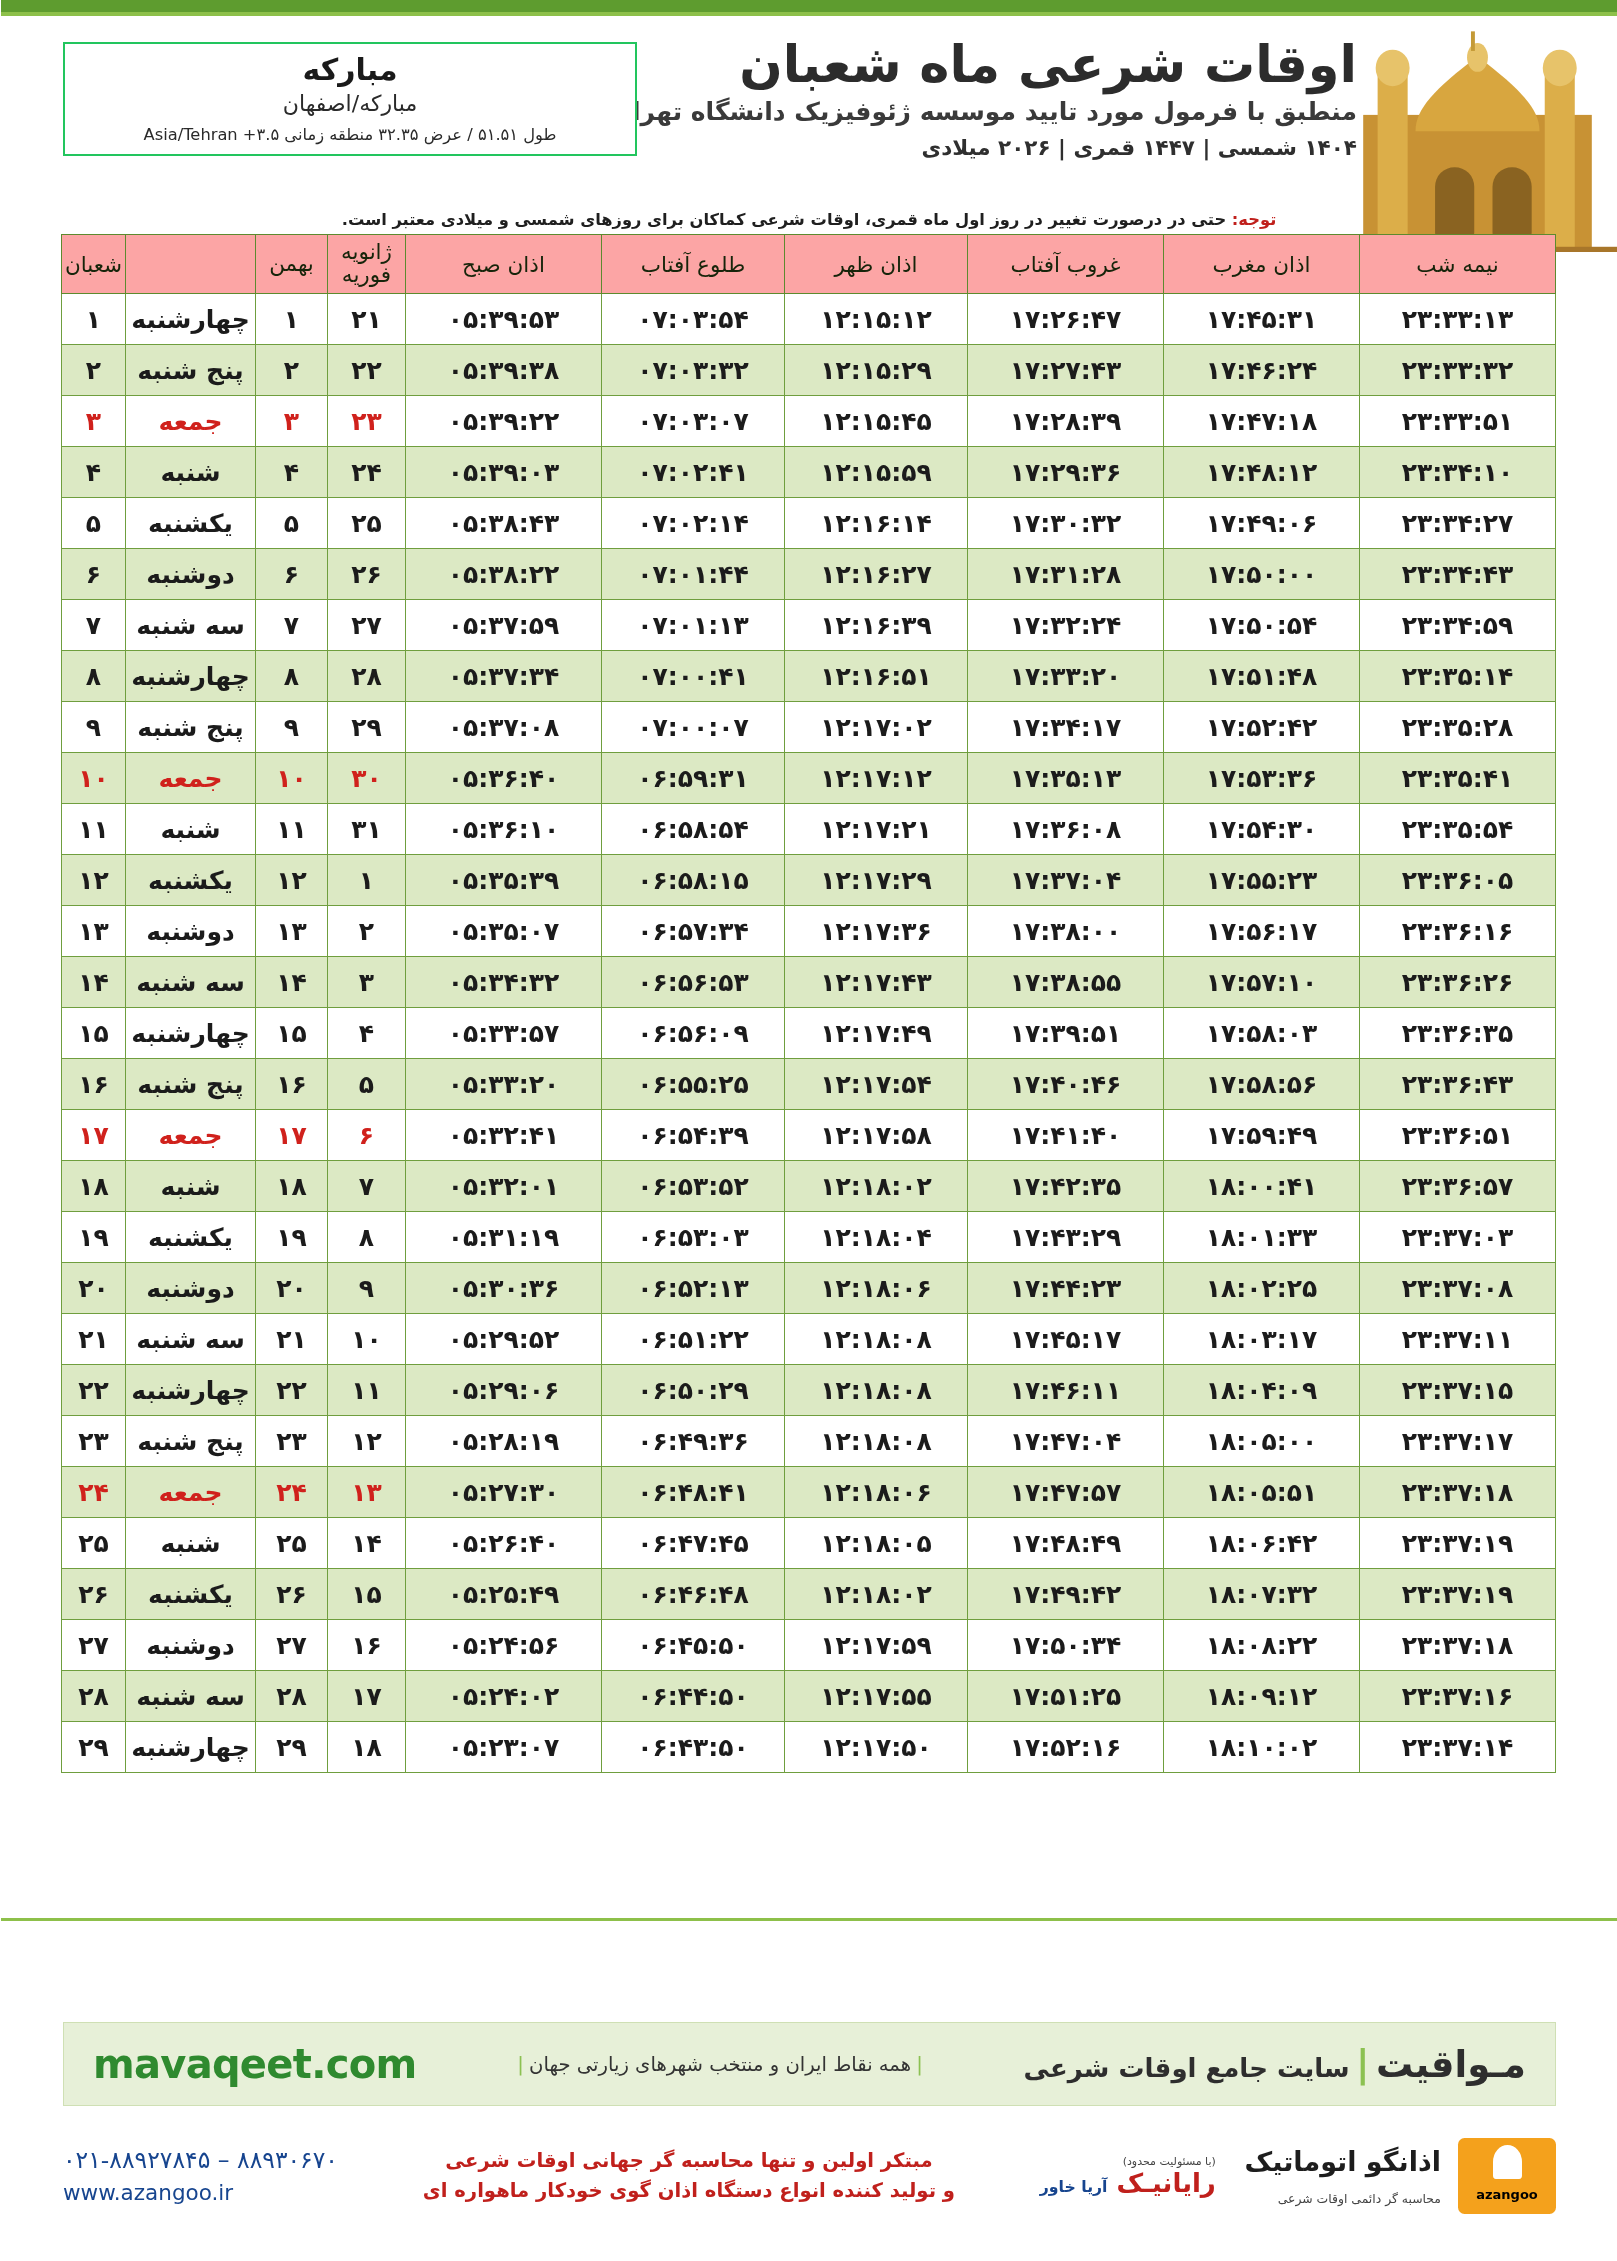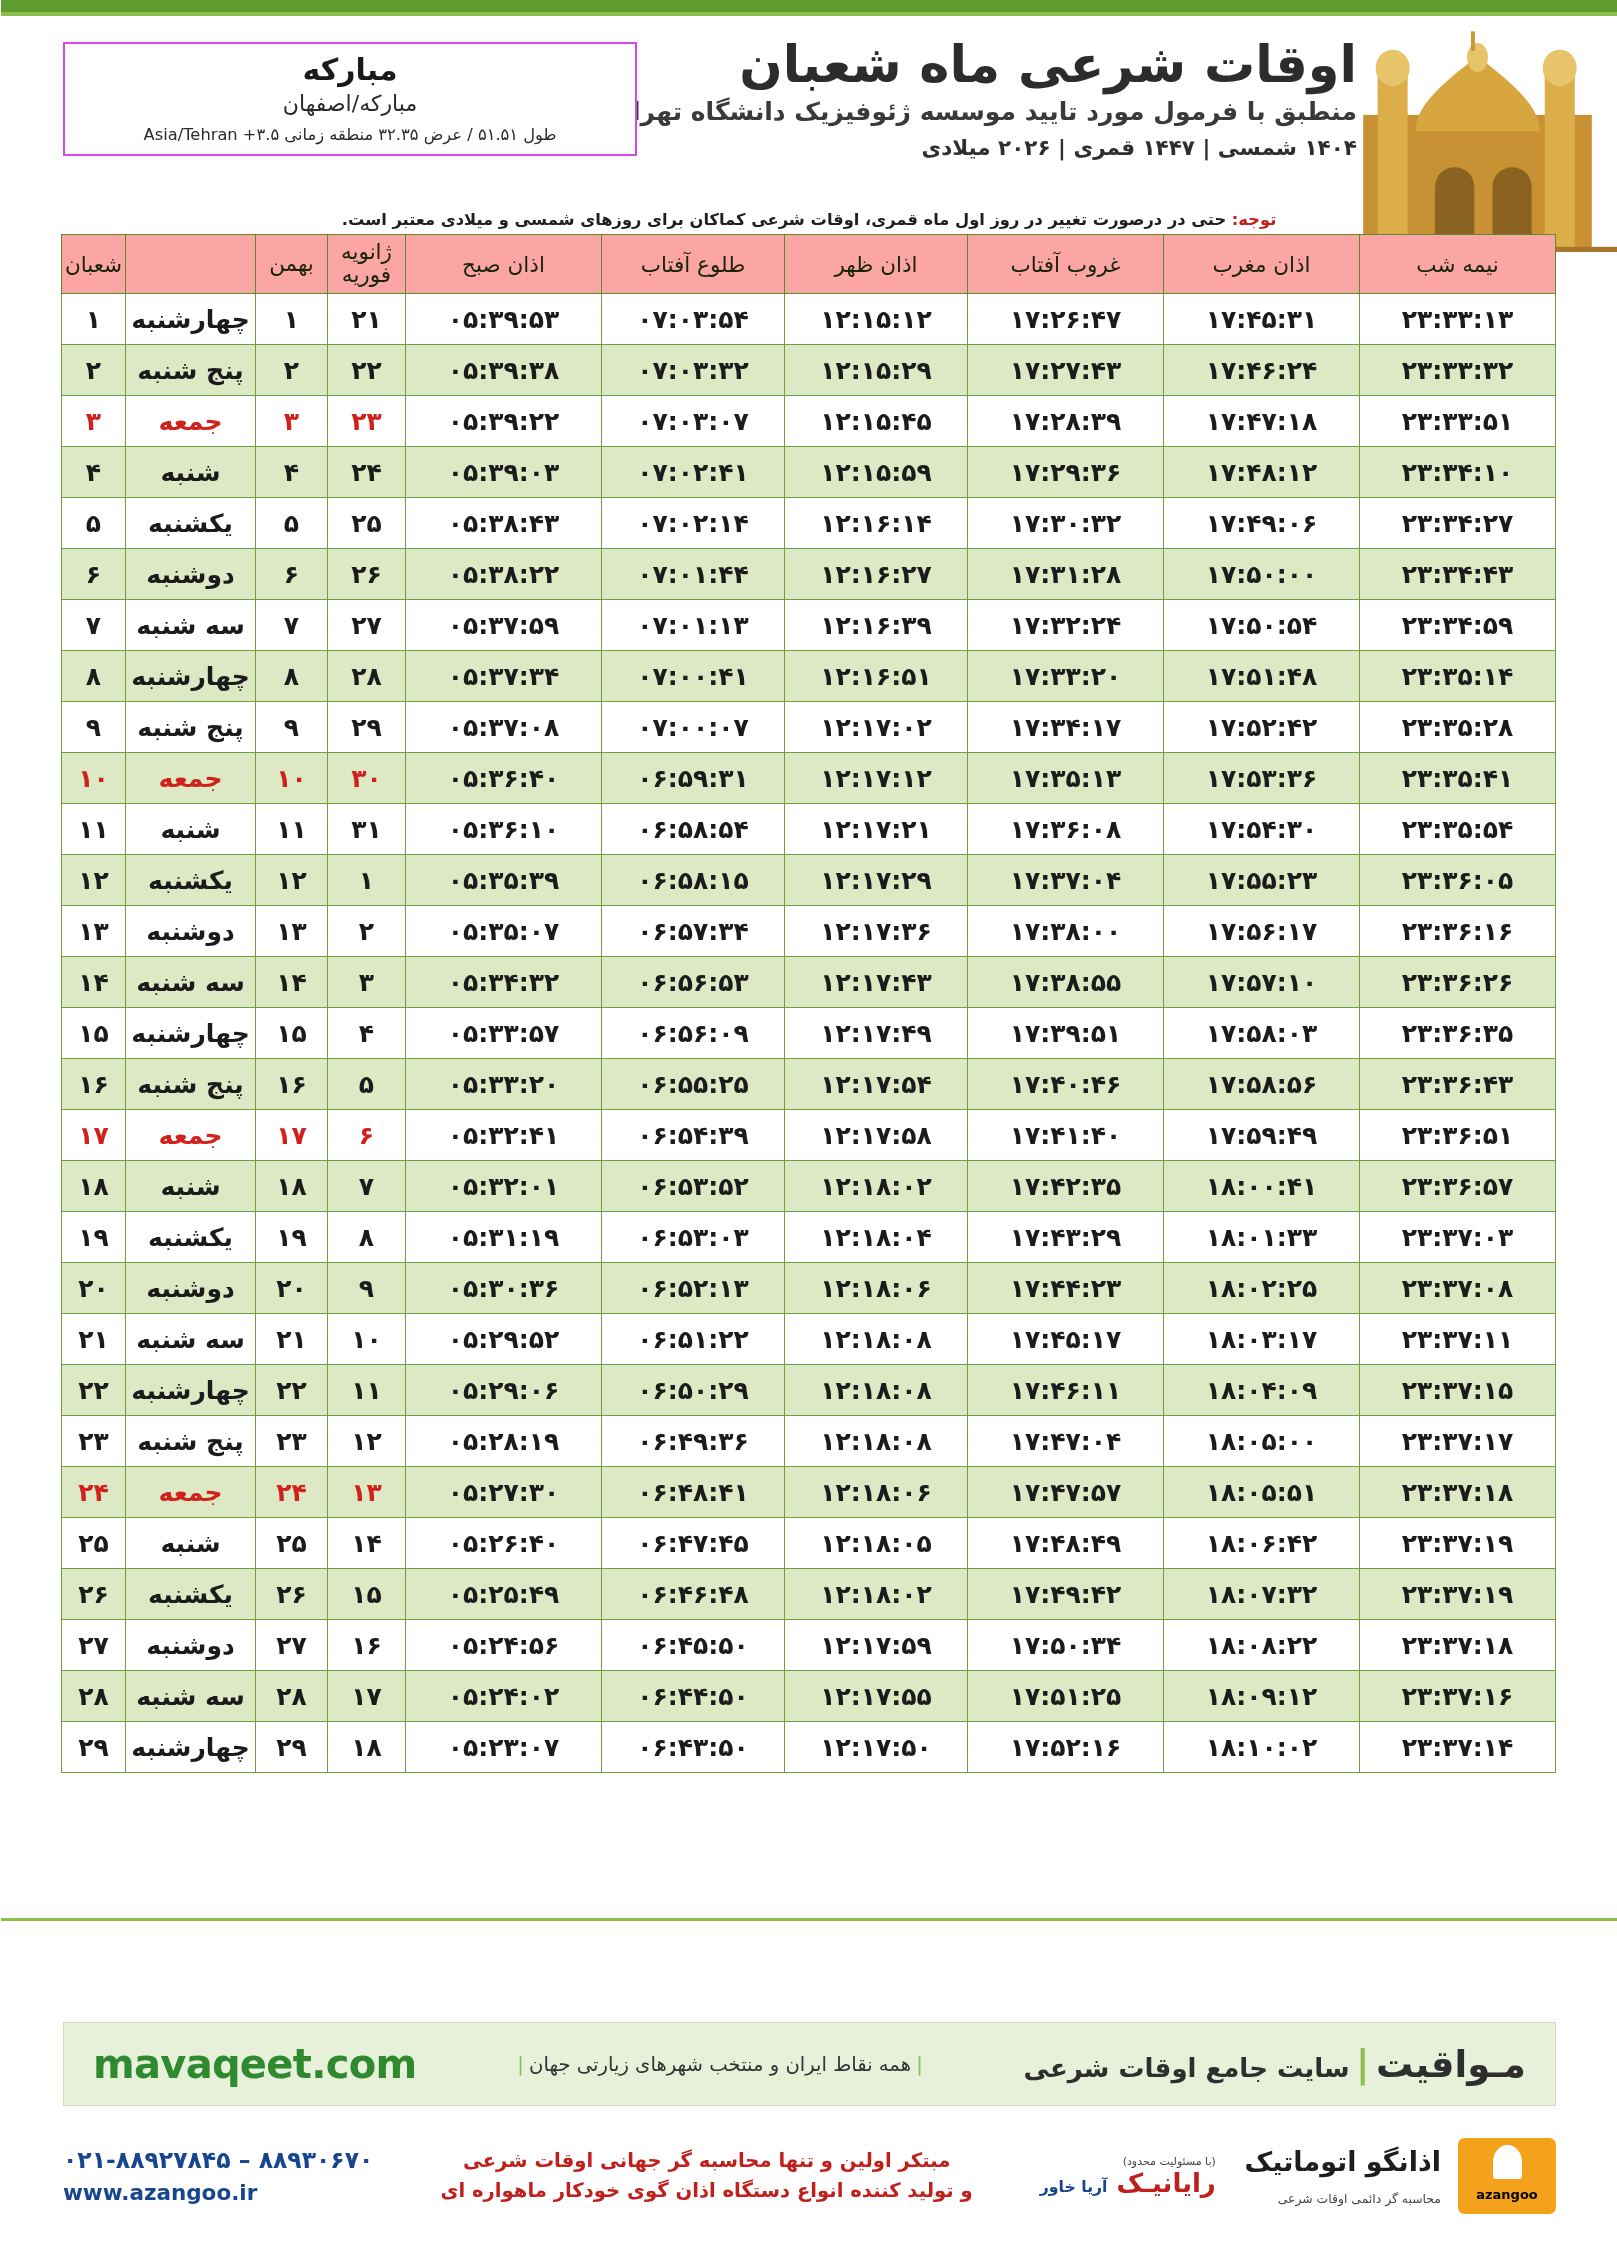--- a/index.html
+++ b/index.html
@@ -76,21 +76,21 @@
     font-weight: bold;
     color: #2f2f2f;
     margin-top: 9px;
   }
 
   .city-box {
     position: absolute;
     top: 11.7px;
     left: 63px;
     width: 574px;
-    border: 2px solid #d946ef;
+    border: 2px solid #22c55e;
     background: #ffffff;
     text-align: center;
     padding: 9px 6.5px 10.4px 6.5px;
     box-sizing: border-box;
   }
   .city-name {
     font-size: 30px;
     font-weight: bold;
     color: #1a1a1a;
     line-height: 1.15;
@@ -309,21 +309,21 @@
     color: #c0201c;
     font-size: 19.6px;
     font-weight: bold;
     line-height: 1.5;
     flex: 1;
   }
   .fb-left {
     direction: ltr;
     text-align: left;
     color: #17458f;
-    font-weight: bold;
+    font-weight: normal;
   }
   .fb-left .phone { font-size: 23.5px; }
   .fb-left .web { font-size: 21.5px; margin-top: 5.2px; }
 </style>
 </head>
 <body>
 
 <div class="top-bar"></div>
 <div class="top-bar2"></div>
 

